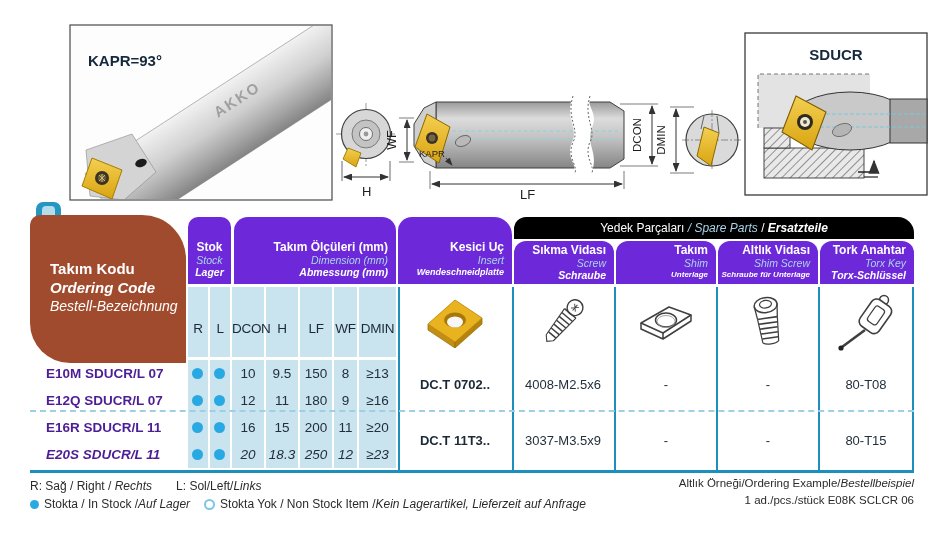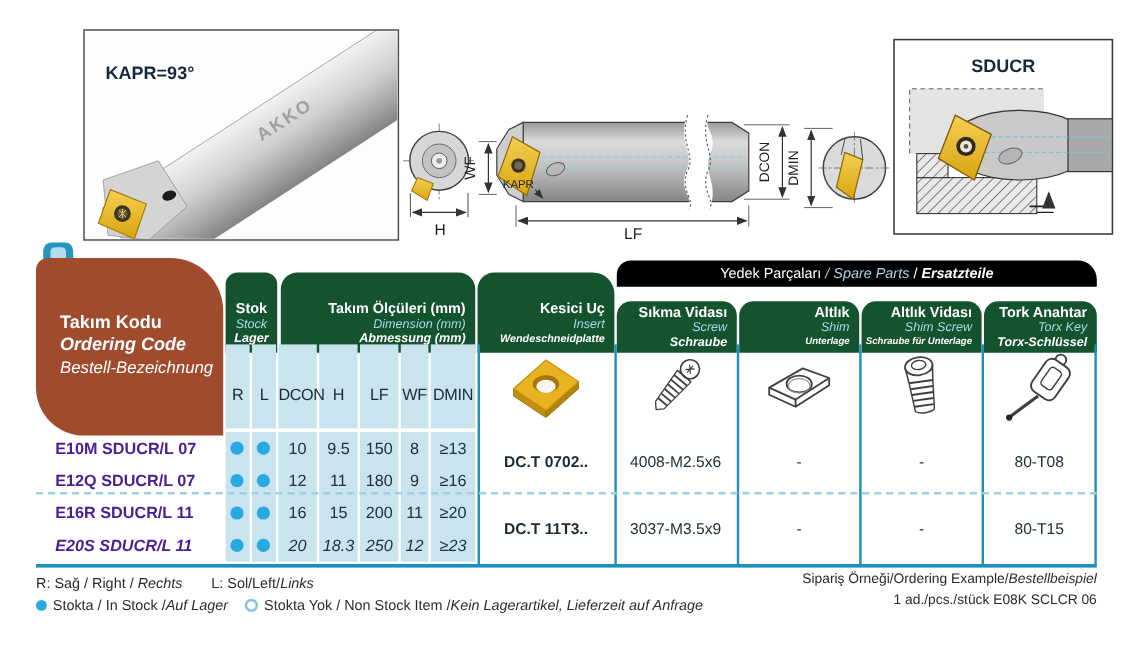--- a/index.html
+++ b/index.html
@@ -1,21 +1,21 @@
 <!DOCTYPE html>
 <html><head>
 <meta charset="utf-8">
 <style>
   html,body{margin:0;padding:0;background:#fff;}
   #page{position:relative;width:947px;height:542px;background:#fff;overflow:hidden;
         font-family:"Liberation Sans", sans-serif;color:#22303c;}
   
   #topdraw{position:absolute;left:0;top:0;width:947px;height:212px;}
   
-  .tab{position:absolute;background:#14532d;color:#fff;box-sizing:border-box;margin-top:10px;}
+  .tab{position:absolute;background:#6d28d9;color:#fff;box-sizing:border-box;}
   .grp{top:217px;height:67px;border-radius:14px 14px 0 0;padding-top:23px;}
   .sub{top:241px;height:43px;border-radius:12px 12px 0 0;padding-top:2px;}
   .h-tr{font-size:12px;font-weight:bold;line-height:14px;}
   .h-en{font-size:10.5px;font-style:italic;color:#a9d6e8;line-height:12px;}
   .h-de{font-size:10.5px;font-style:italic;font-weight:bold;line-height:12px;}
   .rt{text-align:right;padding-right:8px;}
   .ct{text-align:center;}
   .sp-de-sm{font-size:8px;}
   #yedekband{position:absolute;left:514px;top:217px;width:400px;height:22px;background:#000000;
              border-radius:12px 16px 0 0;color:#fff;font-size:12px;line-height:22px;text-align:center;}
@@ -239,21 +239,21 @@
   <div id="yedekband">
     <span>Yedek Parçaları</span><span class="lt"> / </span><span class="lt">Spare Parts</span><span> / </span><span class="de">Ersatzteile</span>
   </div>
 
   <div class="tab sub rt" style="left:514px;width:100px;">
     <div class="h-tr">Sıkma Vidası</div>
     <div class="h-en">Screw</div>
     <div class="h-de">Schraube</div>
   </div>
   <div class="tab sub rt" style="left:616px;width:100px;">
-    <div class="h-tr">Altlık</div>
+    <div class="h-tr">Takım</div>
     <div class="h-en">Shim</div>
     <div class="h-de sp-de-sm">Unterlage</div>
   </div>
   <div class="tab sub rt" style="left:718px;width:100px;">
     <div class="h-tr">Altlık Vidası</div>
     <div class="h-en">Shim Screw</div>
     <div class="h-de sp-de-sm">Schraube für Unterlage</div>
   </div>
   <div class="tab sub rt" style="left:820px;width:94px;">
     <div class="h-tr">Tork Anahtar</div>
@@ -395,17 +395,17 @@
   </div>
   <div id="foot-l2">
     <span class="leg-dot"></span>
     <span>Stokta / In Stock /</span>
       <span class="itl">Auf Lager</span>
     <span class="leg-ring"></span>
     <span>Stokta Yok / Non Stock Item / </span>
       <span class="itl">Kein Lagerartikel, Lieferzeit auf Anfrage</span>
   </div>
   <div id="foot-r">
-    <div><span>Sipariş Örneği/Ordering Example/</span><span class="itl">Bestellbeispiel</span></div>
+    <div><span>Altlık Örneği/Ordering Example/</span><span class="itl">Bestellbeispiel</span></div>
     <div>1 ad./pcs./stück E08K SCLCR 06</div>
   </div>
 
 </div>
 
 </body></html>

